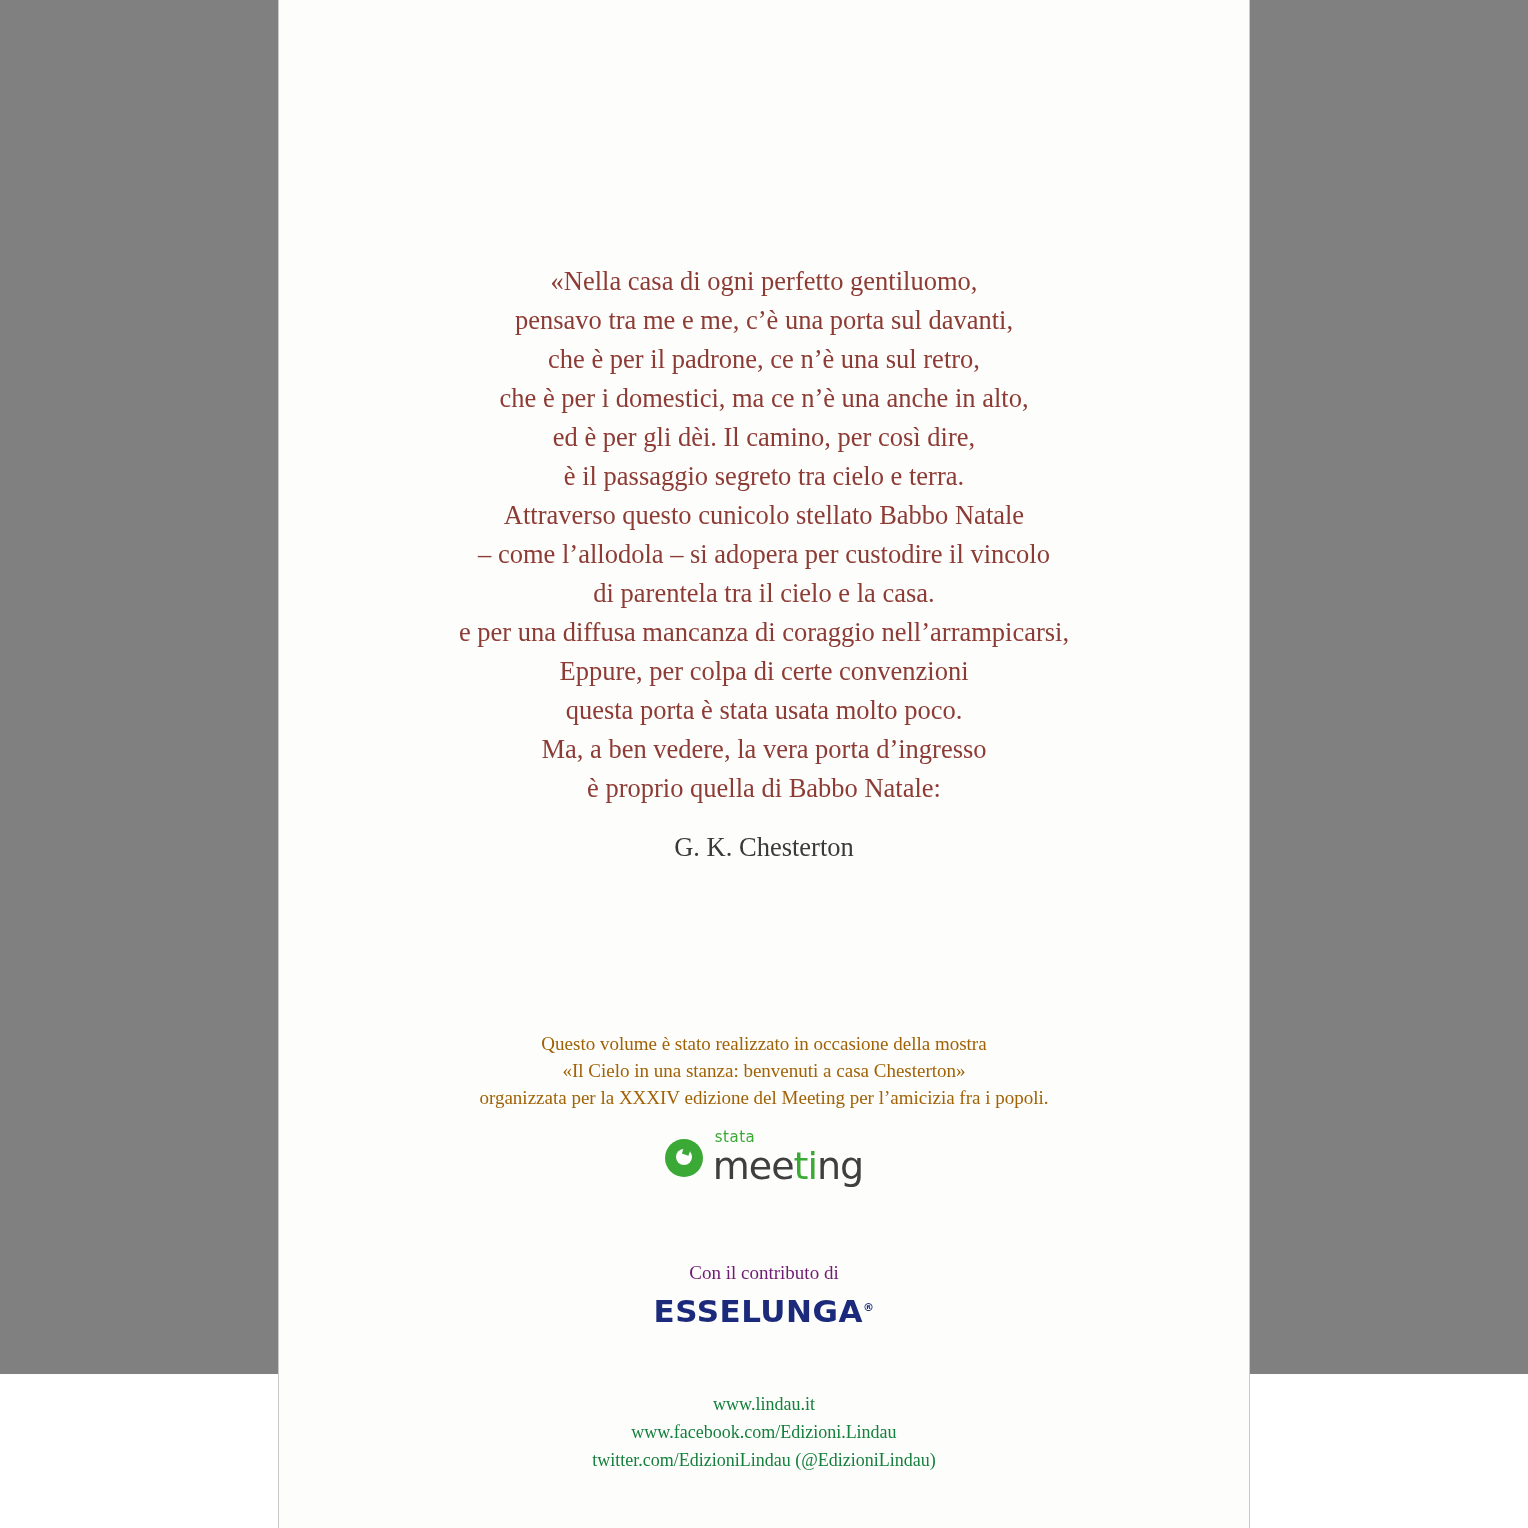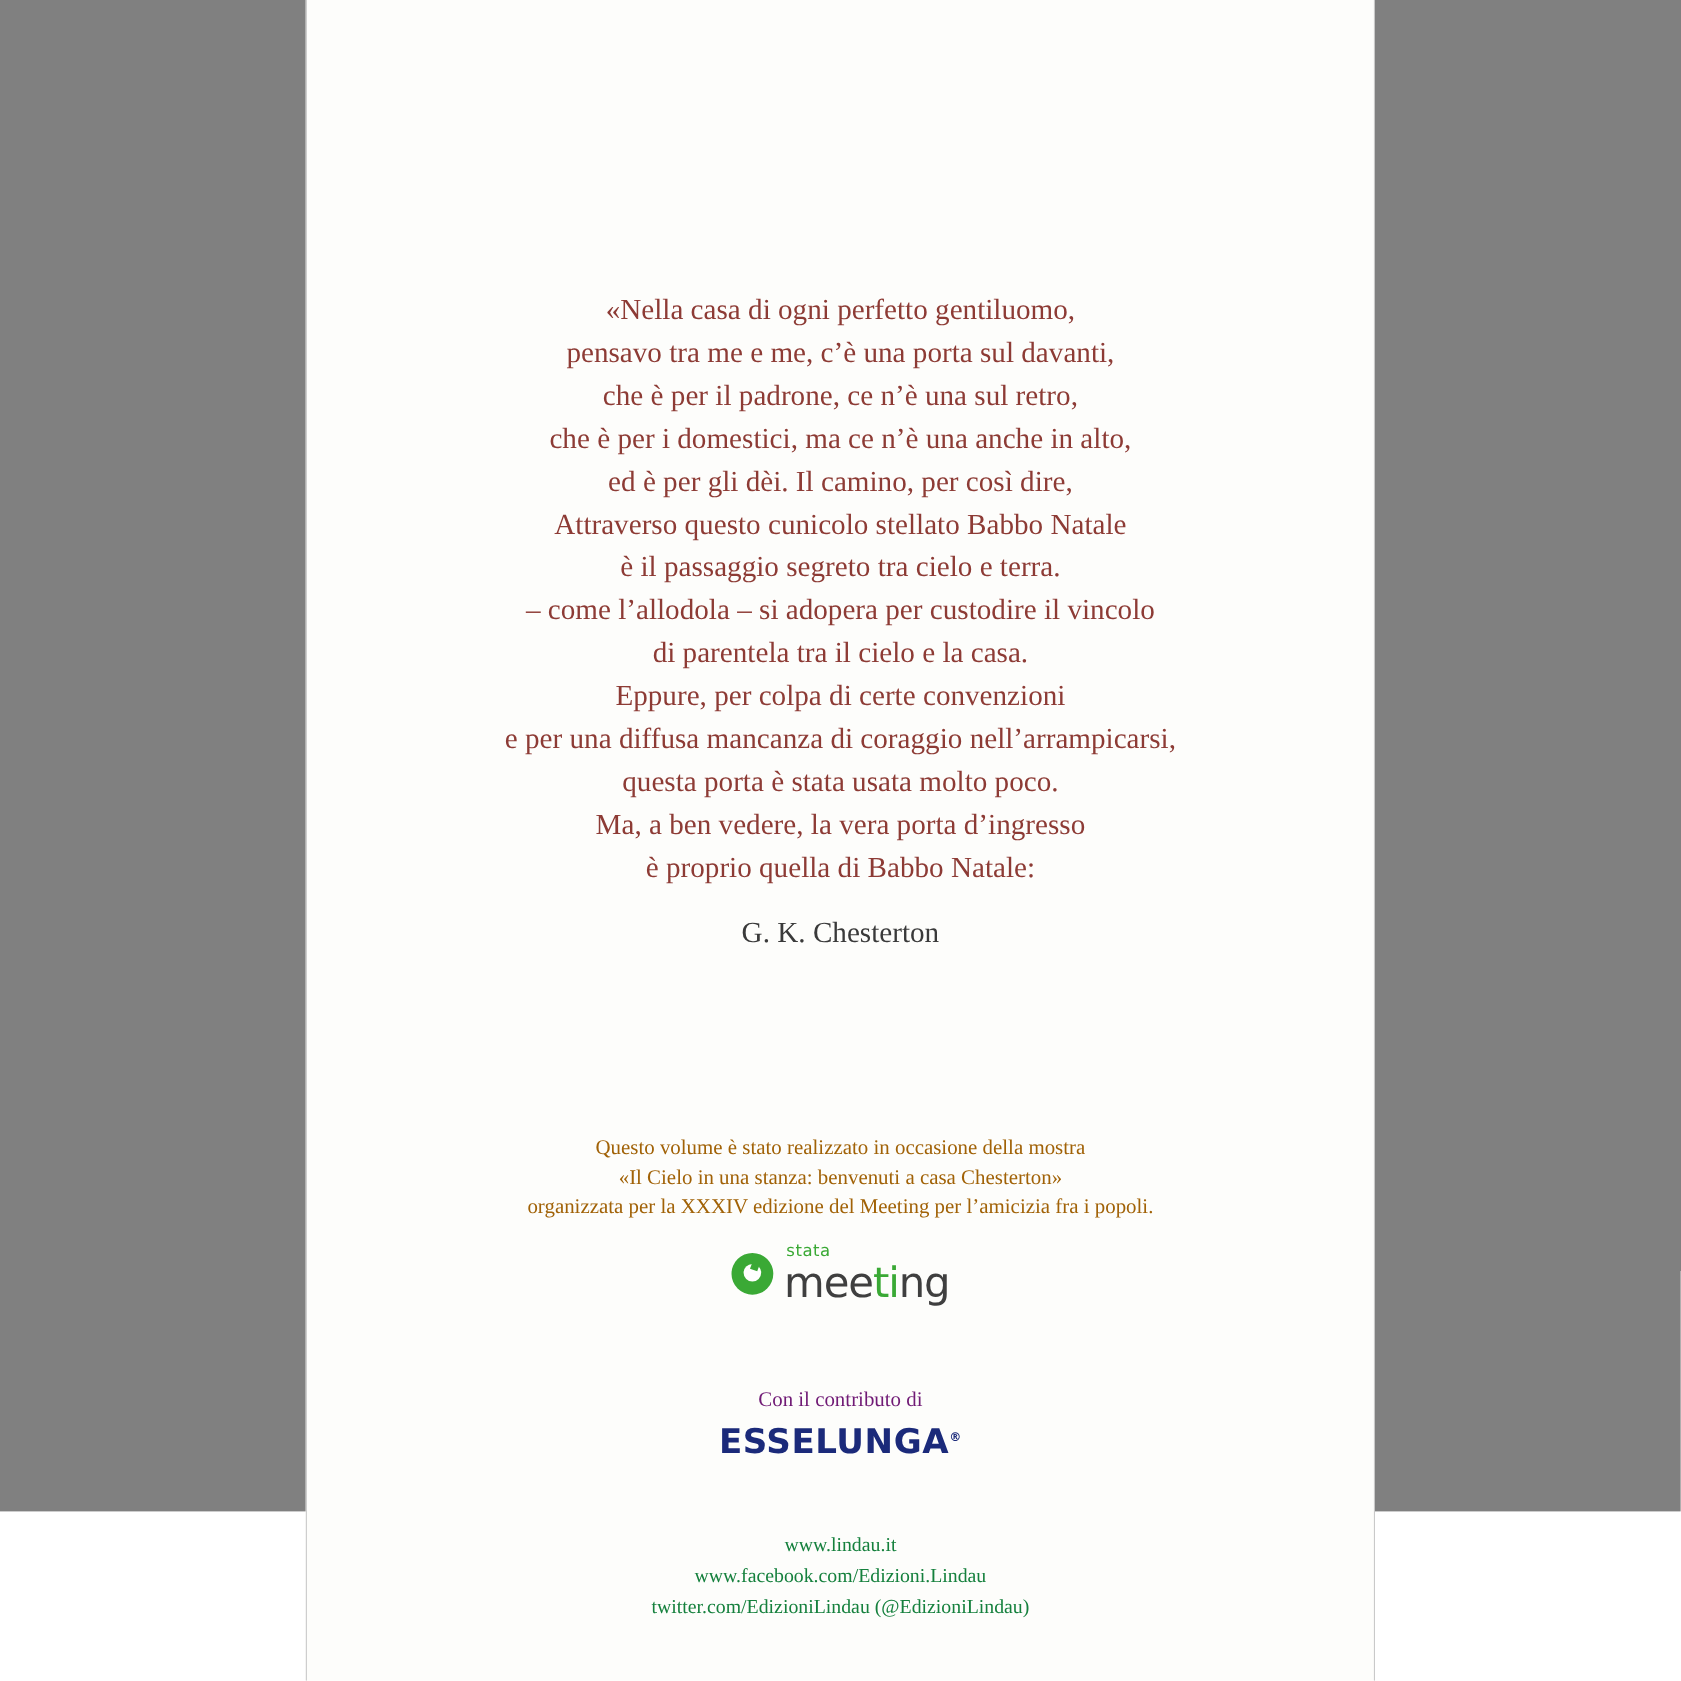--- a/index.html
+++ b/index.html
@@ -194,26 +194,26 @@
 
   <div class="book-back">
     <div class="cover-inner">
 
       <div class="quote">
         <div class="line">«Nella casa di ogni perfetto gentiluomo,</div>
         <div class="line">pensavo tra me e me, c’è una porta sul davanti,</div>
         <div class="line">che è per il padrone, ce n’è una sul retro,</div>
         <div class="line">che è per i domestici, ma ce n’è una anche in alto,</div>
         <div class="line">ed è per gli dèi. Il camino, per così dire,</div>
+        <div class="line">è il passaggio segreto tra cielo e terra.</div>
         <div class="line">Attraverso questo cunicolo stellato Babbo Natale</div>
-        <div class="line">è il passaggio segreto tra cielo e terra.</div>
         <div class="line">– come l’allodola – si adopera per custodire il vincolo</div>
         <div class="line">di parentela tra il cielo e la casa.</div>
+        <div class="line">e per una diffusa mancanza di coraggio nell’arrampicarsi,</div>
         <div class="line">Eppure, per colpa di certe convenzioni</div>
-        <div class="line">e per una diffusa mancanza di coraggio nell’arrampicarsi,</div>
         <div class="line">questa porta è stata usata molto poco.</div>
         <div class="line">Ma, a ben vedere, la vera porta d’ingresso</div>
         <div class="line">è proprio quella di Babbo Natale:</div>
         <div class="quote-attrib">G. K. Chesterton</div>
       </div>
 
       <div class="mostra-note">
         <div>Questo volume è stato realizzato in occasione della mostra</div>
         <div>«Il Cielo in una stanza: benvenuti a casa Chesterton»</div>
         <div>organizzata per la XXXIV edizione del Meeting per l’amicizia fra i popoli.</div>

